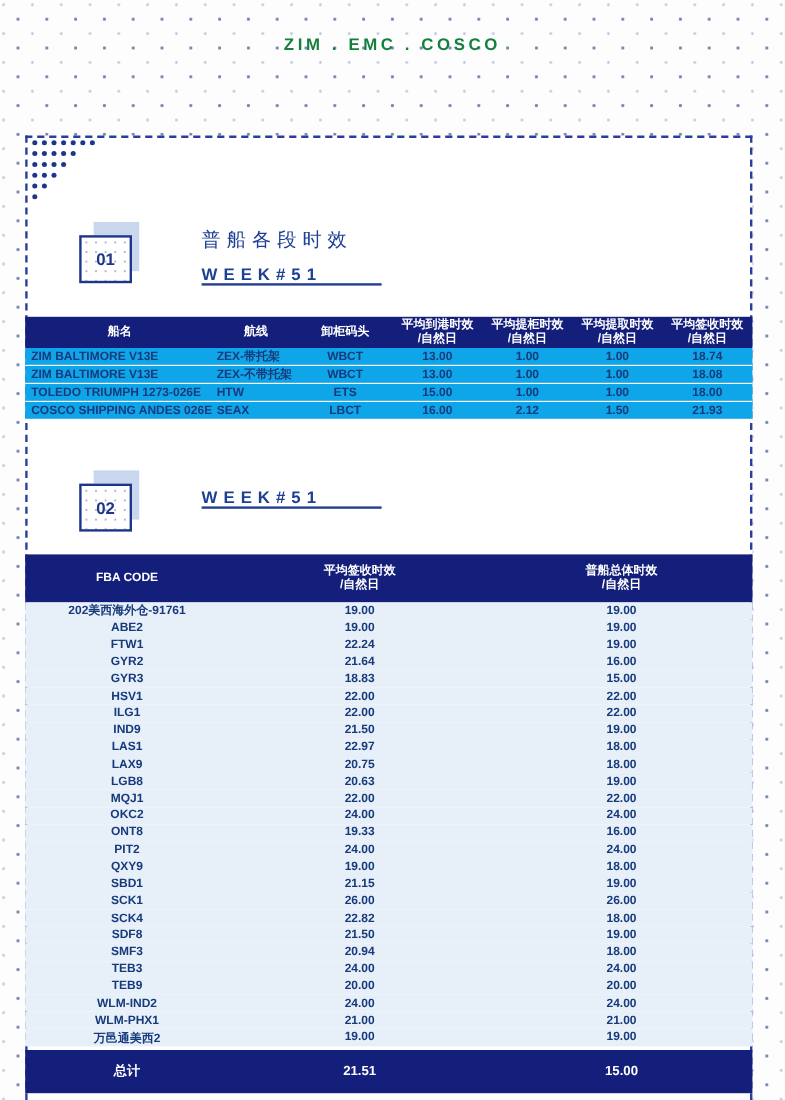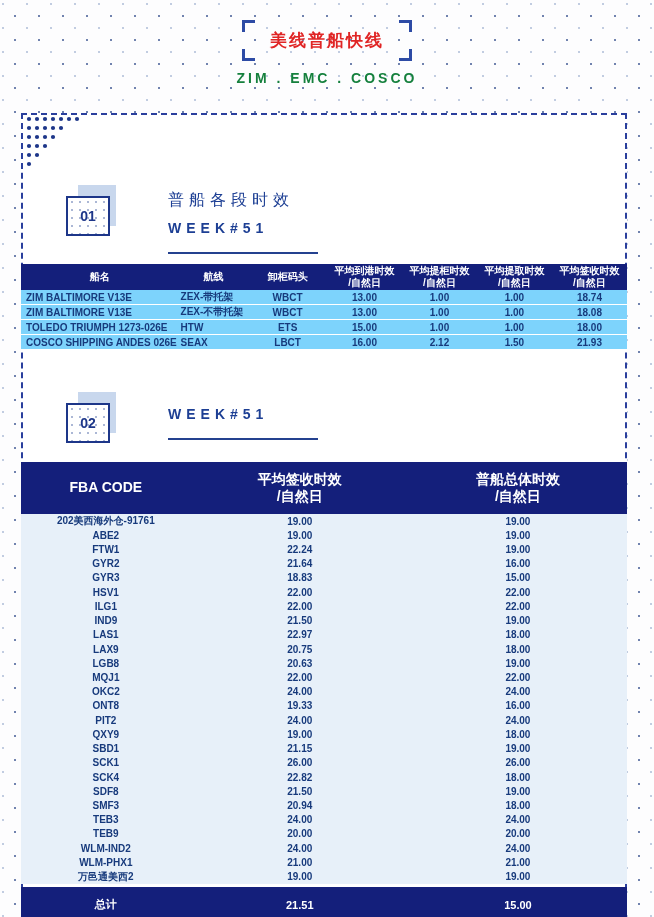--- a/index.html
+++ b/index.html
@@ -48,35 +48,35 @@
     background-image:radial-gradient(circle, rgba(45,75,150,0.4) 0.9px, transparent 1.1px);
     background-size:8px 8px;
     display:flex; align-items:center; justify-content:center;
     color:#1d3689; font-size:14px; font-weight:bold;
   }
   .sec-titles { position:absolute; left:102px; top:5px; }
   .sec-title { color:#1d3f94; font-size:16px; font-weight:normal; letter-spacing:5px; white-space:nowrap; }
   .sec-week {
     display:inline-block; margin-top:9px; min-width:150px;
     color:#1d3f94; font-size:14px; font-weight:bold; letter-spacing:5px;
-    padding-bottom:16px; border-bottom:2px solid #24418f; white-space:nowrap;
+    padding-bottom:0; border-bottom:2px solid #24418f; white-space:nowrap;
   }
 
   
   .tbl { position:absolute; left:21px; width:606px; z-index:2; font-weight:bold; }
   .tbl-1 { top:264px; }
   .tbl-2 { top:462px; }
 
   .thead { display:flex; background:#141f7b; color:#ffffff; align-items:center;justify-content:center; }
   .tbl-1 .thead { height:26px; font-size:10px; }
-  .tbl-2 .thead { height:52px; font-size:14px; }
+  .tbl-2 .thead { height:40px; font-size:10px; }
   .hcell { display:flex; flex-direction:column; justify-content:center; text-align:center; line-height:1.25; }
 
   .trow { display:flex; align-items:center; color:#173a7c; }
-  .tbl-1 .trow { background:#7dd3fc; height:15px; border-bottom:1px solid #ffffff; font-size:10px; }
+  .tbl-1 .trow { background:#0ea5e9; height:15px; border-bottom:1px solid #ffffff; font-size:10px; }
   .tbl-2 .trow { background:#e7f0f9; height:14.23px; font-size:10px; }
   .cell { text-align:center; white-space:nowrap; overflow:hidden; }
 
   
   .c1 { width:26%; text-align:left; padding-left:5px; }
   .c2 { width:11.5%; text-align:left; padding-left:2px; }
   .c3 { width:13%; }
   .c4,.c5,.c6,.c7 { width:12.375%; }
   .tbl-1 .hcell.c1, .tbl-1 .hcell.c2 { text-align:center; padding-left:0; }
 
@@ -87,27 +87,20 @@
 
   .total-row {
     display:flex; align-items:center; margin-top:3px; height:36px;
     background:#141f7b; color:#ffffff; font-size:11px; font-weight:bold;
   }
 </style>
 </head>
 <body>
 
 <div class="page-header">
-  <div class="title-box">
-    <span class="corner tl"></span>
-    <span class="corner tr"></span>
-    <span class="corner bl"></span>
-    <span class="corner br"></span>
-    <div class="main-title">美线普船快线</div>
-  </div>
   <div class="sub-title">ZIM . EMC . COSCO</div>
 </div>
 
 <div class="panel">
   <svg class="corner-dots" width="64" height="60">
     <g fill="#1d3689">
       <circle cx="5" cy="5" r="2.1"></circle>
         <circle cx="13" cy="5" r="2.1"></circle>
         <circle cx="21" cy="5" r="2.1"></circle>
         <circle cx="29" cy="5" r="2.1"></circle>

